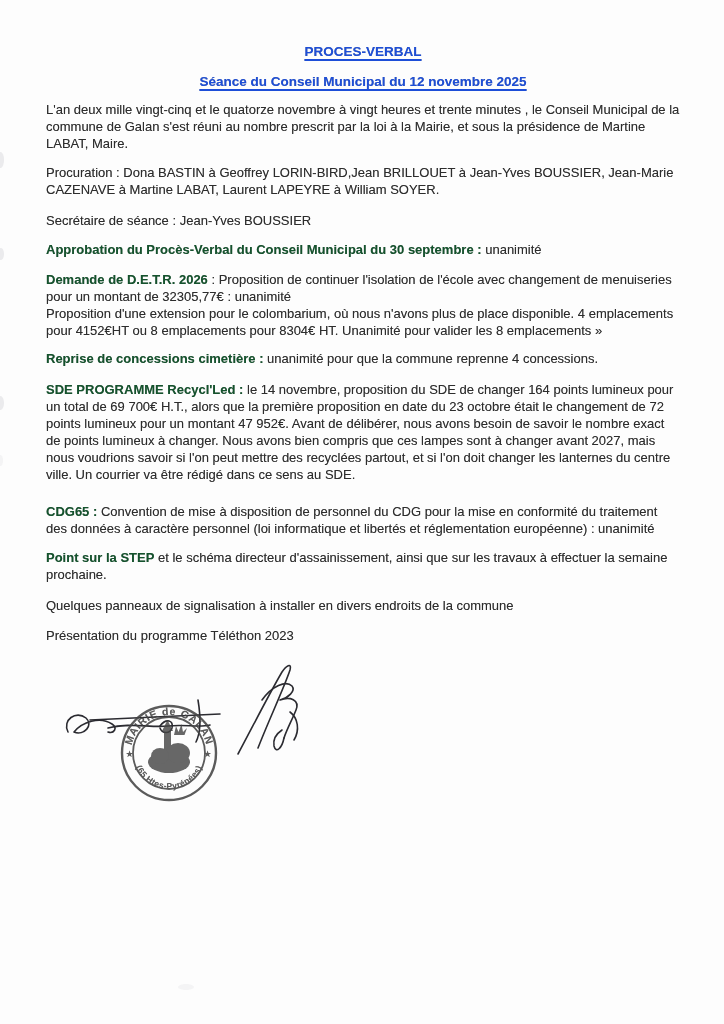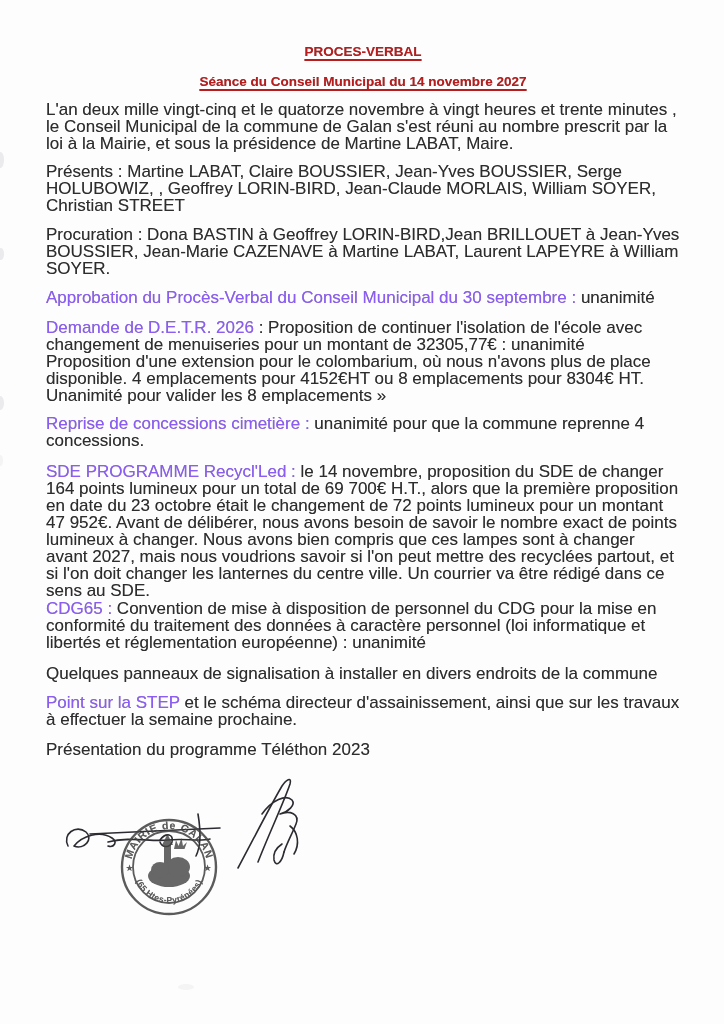--- a/index.html
+++ b/index.html
@@ -8,70 +8,70 @@
     width:724px;height:1024px;
     margin:0 auto;
     background:#fdfdfd;
     overflow:hidden;
     font-family:"Liberation Sans","DejaVu Sans",sans-serif;
     color:#2d2d2d;
     box-sizing:border-box;
     padding:43px 44px 0 46px;
     text-shadow:0 0 0.5px rgba(45,45,45,0.45);
   }
-  .para{margin:0;font-size:17px;line-height:17px;}
-  .b{font-weight:normal;color:#8b5cf6;}
+  .para{margin:0;font-size:13px;line-height:17px;}
+  .b{font-weight:bold;color:#14532d;}
   .u{text-underline-offset:2px;}
   .center{text-align:center;}
-  .doc-title{font-size:13.5px;font-weight:bold;color:#b91c1c;
+  .doc-title{font-size:13.5px;font-weight:bold;color:#1d4ed8;
     text-decoration:underline;text-decoration-thickness:1.5px;text-underline-offset:3px;}
-  .g9{margin-top:9px}.g10{margin-top:1px}.g11{margin-top:11px}
+  .g9{margin-top:9px}.g10{margin-top:20px}.g11{margin-top:11px}
   .g12{margin-top:12px}.g13{margin-top:13px}.g14{margin-top:14px}
   .sig-area{position:relative;height:170px;margin-top:12px;}
   .sig svg, .stamp svg{display:block;}
   .sig{position:absolute;}
   .sig path{fill:none;stroke-width:1.6;stroke-linecap:round;stroke-linejoin:round;}
   .sig-right{left:178px;top:2px;}
   .sig-left{left:14px;top:42px;}
   .stamp{position:absolute;left:71px;top:45px;opacity:0.88;}
   .stamp-ring{fill:none;}
   .stamp-text{font-family:"Liberation Sans","DejaVu Sans",sans-serif;font-weight:bold;}
   .smudge{position:absolute;background:#e2e2e5;border-radius:50%;opacity:0.7;}
   .smudge.f{background:#efeff1;}
 </style>
 </head>
 <body>
 
 <div class="page">
 
   <p class="para center doc-title">PROCES-VERBAL</p>
 
-  <p class="para center doc-title g13">Séance du Conseil Municipal du 14 novembre 2027</p>
+  <p class="para center doc-title g13">Séance du Conseil Municipal du 12 novembre 2025</p>
 
   <p class="para g11">L'an deux mille vingt-cinq et le quatorze novembre à vingt heures et trente minutes , le Conseil Municipal de la commune de Galan s'est réuni au nombre prescrit par la loi à la Mairie, et sous la présidence de Martine LABAT, Maire.</p>
 
-  <p class="para g11">Présents : Martine LABAT, Claire BOUSSIER, Jean-Yves BOUSSIER, Serge HOLUBOWIZ, , Geoffrey LORIN-BIRD, Jean-Claude MORLAIS, William SOYER, Christian STREET</p>
 
 
   <p class="para g12">Procuration : Dona BASTIN à Geoffrey LORIN-BIRD,Jean BRILLOUET à Jean-Yves BOUSSIER, Jean-Marie CAZENAVE à Martine LABAT, Laurent LAPEYRE à William SOYER.</p>
 
+  <p class="para g14">Secrétaire de séance : Jean-Yves BOUSSIER</p>
 
   <p class="para g12"><span class="b">Approbation du Procès-Verbal du Conseil Municipal du 30 septembre :</span><span> unanimité</span></p>
 
   <p class="para g13"><span class="b">Demande de D.E.T.R. 2026 </span><span class="u">: Proposition de continuer l'isolation de l'école</span><span> avec changement de menuiseries pour un montant de 32305,77€ : unanimité</span><br><span class="u">Proposition d'une extension pour le colombarium</span><span>, où nous n'avons plus de place disponible. 4 emplacements pour 4152€HT ou 8 emplacements pour 8304€ HT. Unanimité pour valider les 8 emplacements »</span></p>
 
   <p class="para g11"><span class="b">Reprise de concessions cimetière :</span><span> unanimité pour que la commune reprenne 4 concessions.</span></p>
 
   <p class="para g14"><span class="b">SDE PROGRAMME Recycl'Led :</span><span> le 14 novembre, proposition du SDE de changer 164 points lumineux pour un total de 69 700€ H.T., alors que la première proposition en date du 23 octobre était le changement de 72 points lumineux pour un montant 47 952€. Avant de délibérer, nous avons besoin de savoir le nombre exact de points lumineux à changer. Nous avons bien compris que ces lampes sont à changer avant 2027, mais nous voudrions savoir si l'on peut mettre des recyclées partout, et si l'on doit changer les lanternes du centre ville. Un courrier va être rédigé dans ce sens au SDE.</span></p>
 
   <p class="para g10"><span class="b">CDG65 :</span><span> Convention de mise à disposition de personnel du CDG pour la mise en conformité du traitement des données à caractère personnel (loi informatique et libertés et réglementation européenne) : unanimité</span></p>
 
+  <p class="para g12"><span class="b">Point sur la STEP</span><span> et le schéma directeur d'assainissement, ainsi que sur les travaux à effectuer la semaine prochaine.</span></p>
+
   <p class="para g14">Quelques panneaux de signalisation à installer en divers endroits de la commune</p>
-
-  <p class="para g12"><span class="b">Point sur la STEP</span><span> et le schéma directeur d'assainissement, ainsi que sur les travaux à effectuer la semaine prochaine.</span></p>
 
 
 
   <p class="para g13">Présentation du programme Téléthon 2023</p>
 
 
   <div class="sig-area">
 
     <div class="sig sig-right">
       <svg width="85" height="100" viewBox="0 0 85 100">

